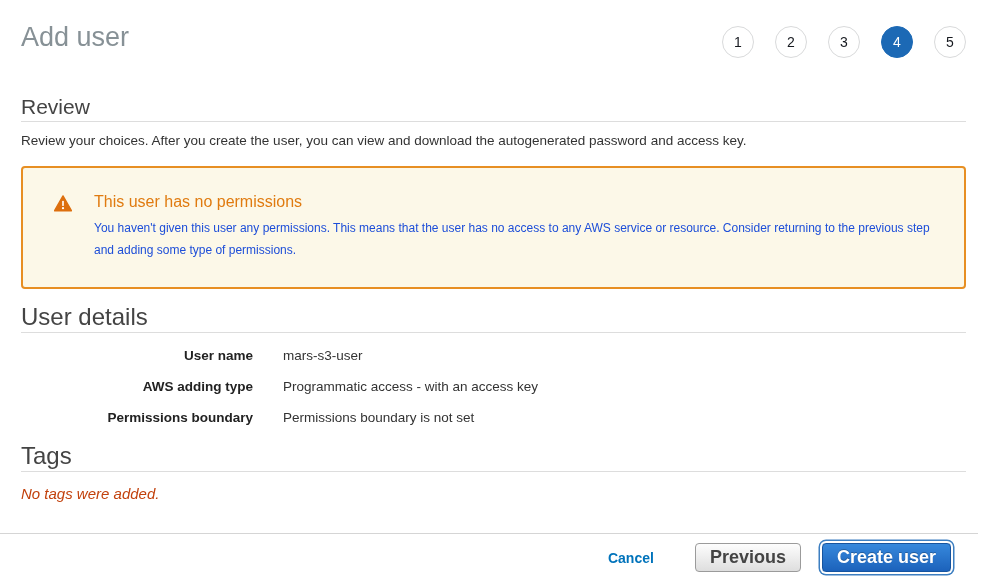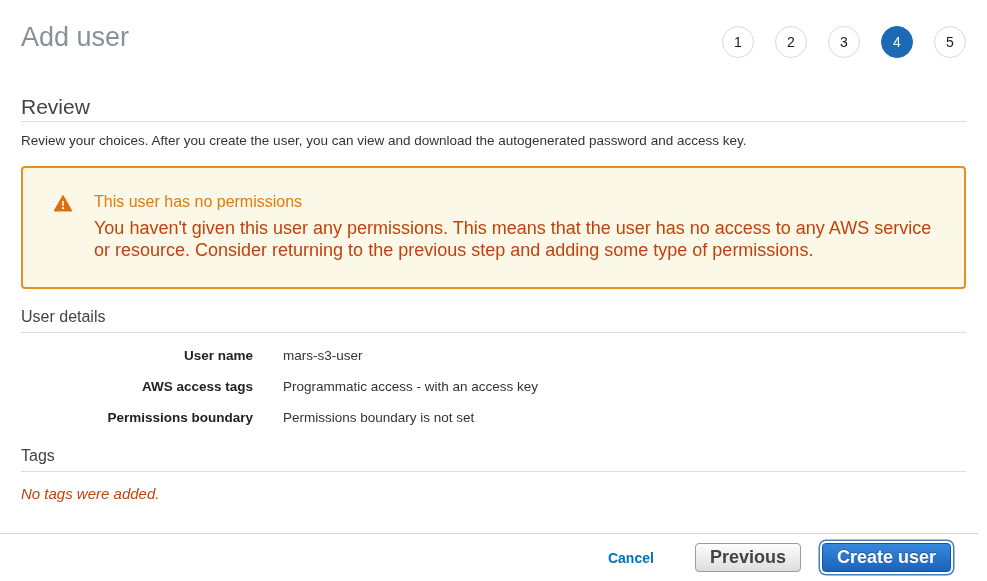--- a/index.html
+++ b/index.html
@@ -49,21 +49,21 @@
   h2.section-heading {
     font-size: 21px;
     font-weight: 400;
     color: #444;
     margin: 36px 0 0 0;
     line-height: 22px;
     padding-bottom: 3px;
     border-bottom: 1px solid #ddd;
   }
   h3.section-heading {
-    font-size: 16px;
+    font-size: 24px;
     font-weight: 400;
     color: #444;
     margin: 18px 0 0 0;
     line-height: 20px;
     padding-bottom: 5px;
     border-bottom: 1px solid #ddd;
   }
   h3.tags-heading { margin-top: 20px; }
 
   .review-desc {
@@ -86,23 +86,23 @@
     gap: 22px;
   }
   .warn-icon { flex: 0 0 auto; margin-top: 2px; line-height: 0; }
   .warn-title {
     font-size: 16px;
     color: #e07b10;
     margin: 0 0 7px 0;
     line-height: 18px;
   }
   .warn-body {
-    font-size: 18px;
+    font-size: 12px;
     line-height: 21.5px;
-    color: #c2410c;
+    color: #1d4ed8;
     max-width: 860px;
   }
 
   
   .kv-rows { margin-top: 15px; }
   .kv-row { display: flex; margin-bottom: 15px; font-size: 13.5px; line-height: 16px; }
   .kv-label { width: 232px; text-align: right; font-weight: bold; color: #222; }
   .kv-value { margin-left: 30px; color: #333; }
 
   .tags-empty {
@@ -201,21 +201,21 @@
   </div>
 
   <section>
     <h3 class="section-heading">User details</h3>
     <div class="kv-rows">
       <div class="kv-row">
         <div class="kv-label">User name</div>
         <div class="kv-value">mars-s3-user</div>
       </div>
       <div class="kv-row">
-        <div class="kv-label">AWS access tags</div>
+        <div class="kv-label">AWS adding type</div>
         <div class="kv-value">Programmatic access - with an access key</div>
       </div>
       <div class="kv-row">
         <div class="kv-label">Permissions boundary</div>
         <div class="kv-value">Permissions boundary is not set</div>
       </div>
     </div>
   </section>
 
   <section>

